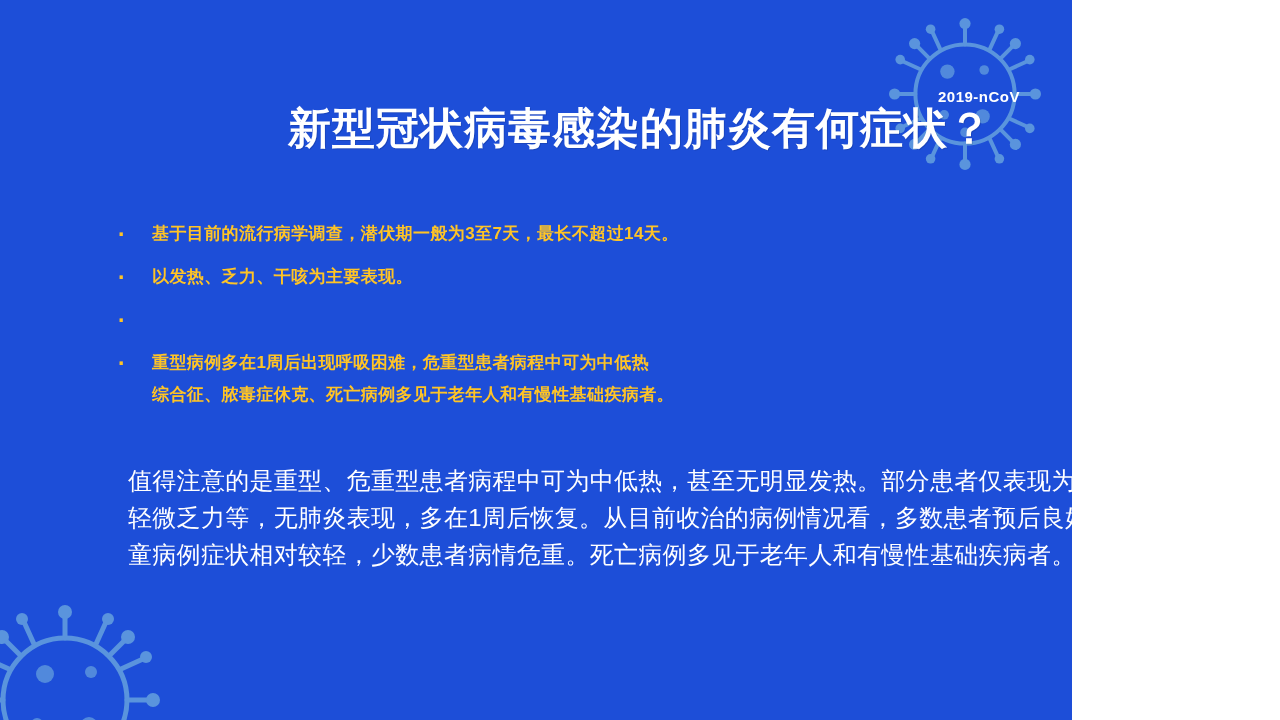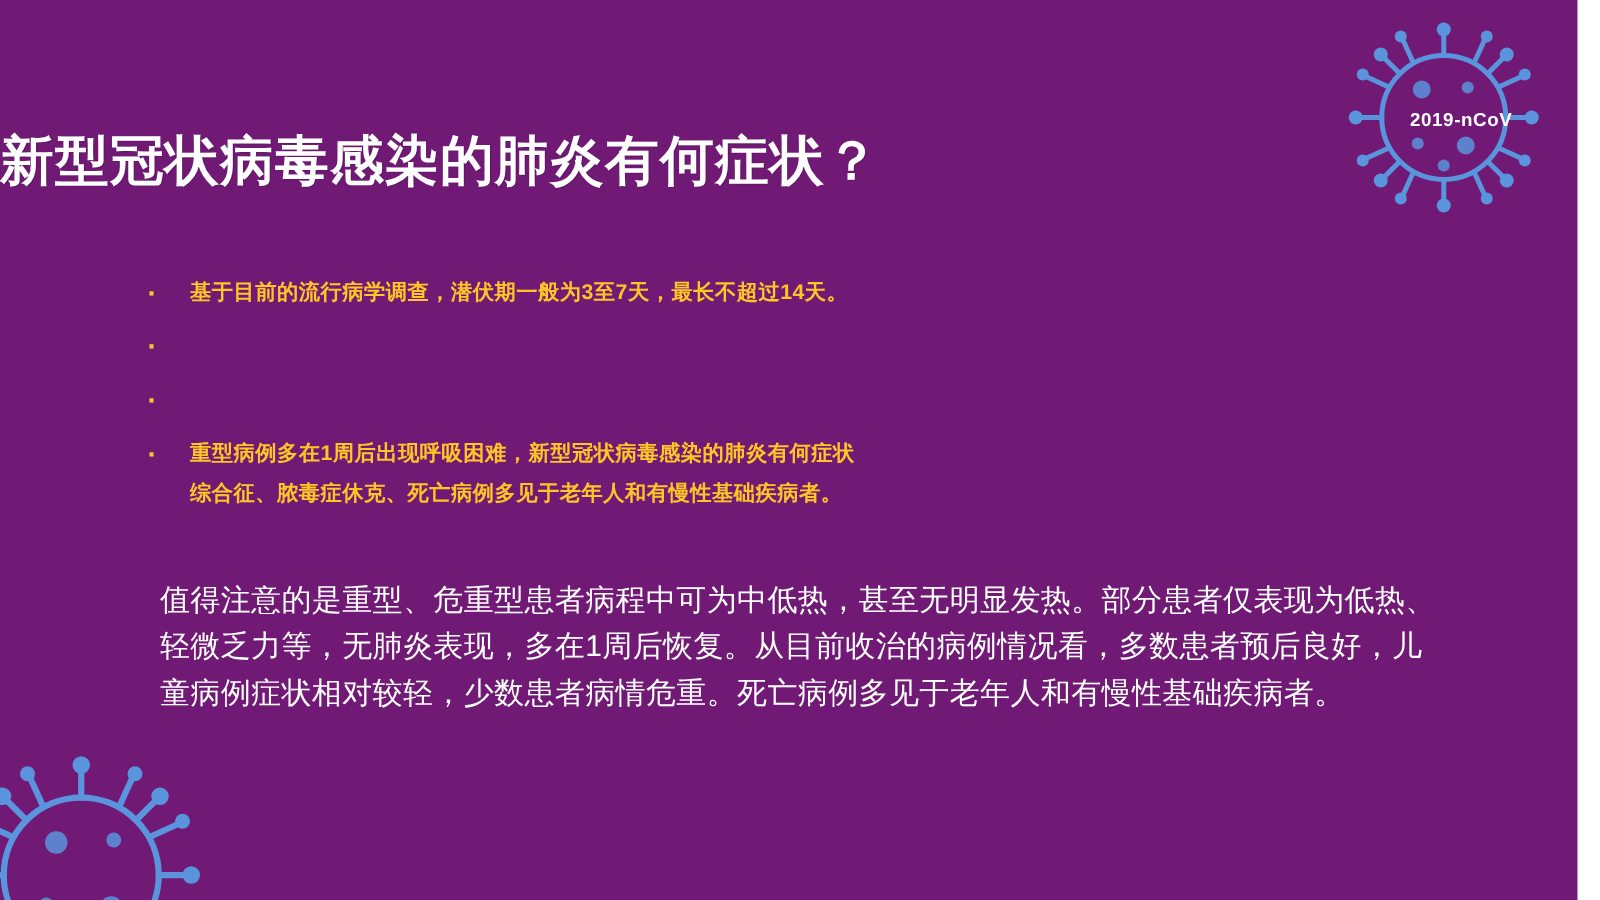--- a/index.html
+++ b/index.html
@@ -7,23 +7,23 @@
     padding: 0;
   }
   body {
     width: 1280px;
     height: 720px;
     overflow: hidden;
     font-family: "Liberation Sans", "DejaVu Sans", sans-serif;
   }
   .slide {
     position: relative;
-    width: 1262px;
+    width: 1072px;
     height: 720px;
-    background: #701a75;
+    background: #1d4ed8;
     overflow: hidden;
   }
 
   
   .virus {
     position: absolute;
     pointer-events: none;
   }
   .virus-top {
     top: 14px;
@@ -52,21 +52,21 @@
     letter-spacing: 0.5px;
     font-family: "Liberation Sans", sans-serif;
   }
 
   
   .title {
     position: absolute;
     top: 100px;
     left: 0;
     width: 1280px;
-    text-align: left;
+    text-align: center;
     color: #ffffff;
     font-size: 43px;
     font-weight: bold;
     letter-spacing: 1px;
     text-shadow: 1px 1px 0 rgba(0,0,0,0.12);
   }
 
   
   .bullets {
     position: absolute;
@@ -216,30 +216,31 @@
 
   <div class="bullets">
 
     <div class="bullet-row">
       <span class="bullet-mark">·</span>
       <span class="bullet-text">基于目前的流行病学调查，潜伏期一般为3至7天，最长不超过14天。</span>
     </div>
 
     <div class="bullet-row">
       <span class="bullet-mark">·</span>
+      <span class="bullet-text">以发热、乏力、干咳为主要表现。</span>
     </div>
 
     <div class="bullet-row">
       <span class="bullet-mark">·</span>
     </div>
 
     <div class="bullet-row">
       <span class="bullet-mark">·</span>
       <span class="bullet-text">
-        <span>重型病例多在1周后出现呼吸困难，新型冠状病毒感染的肺炎有何症状</span>
+        <span>重型病例多在1周后出现呼吸困难，危重型患者病程中可为中低热</span>
         <span class="line2">综合征、脓毒症休克、死亡病例多见于老年人和有慢性基础疾病者。</span>
       </span>
     </div>
 
   </div>
 
   <div class="paragraph">
     <p>值得注意的是重型、危重型患者病程中可为中低热，甚至无明显发热。部分患者仅表现为低热、轻微乏力等，无肺炎表现，多在1周后恢复。从目前收治的病例情况看，多数患者预后良好，儿童病例症状相对较轻，少数患者病情危重。死亡病例多见于老年人和有慢性基础疾病者。</p>
   </div>
 

